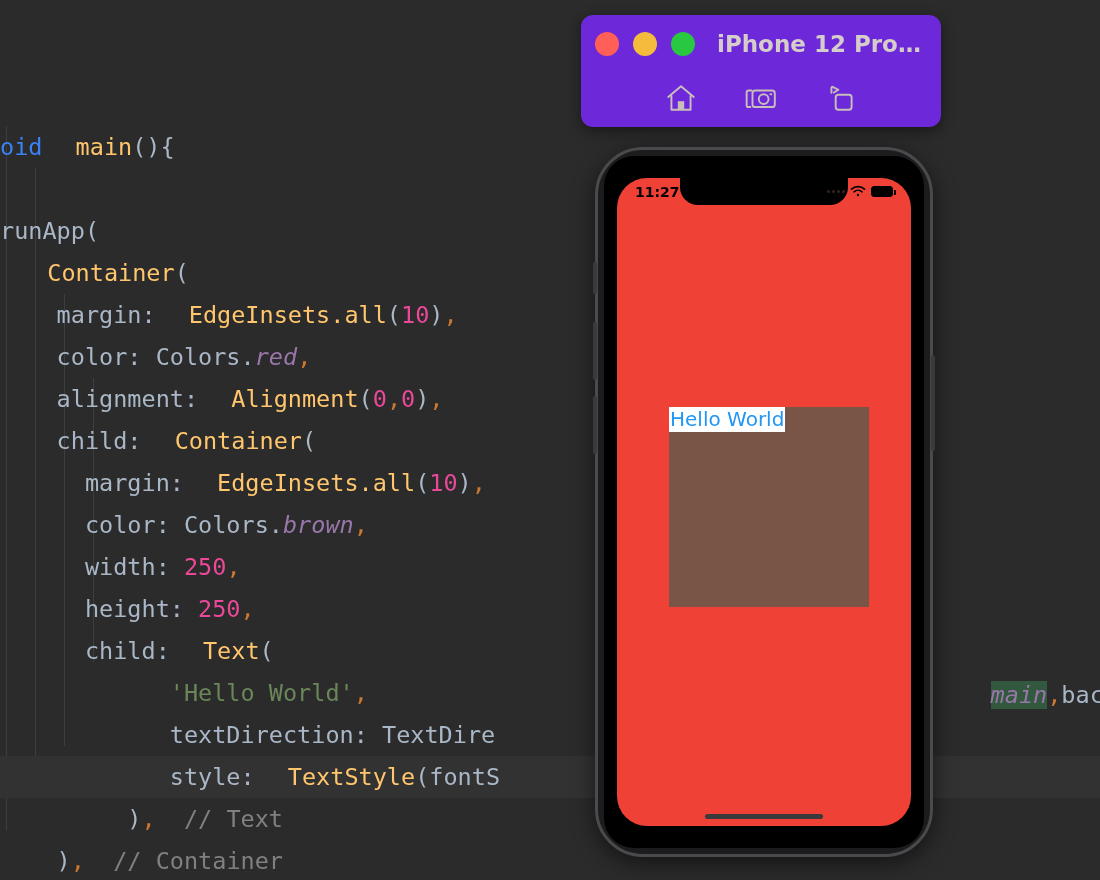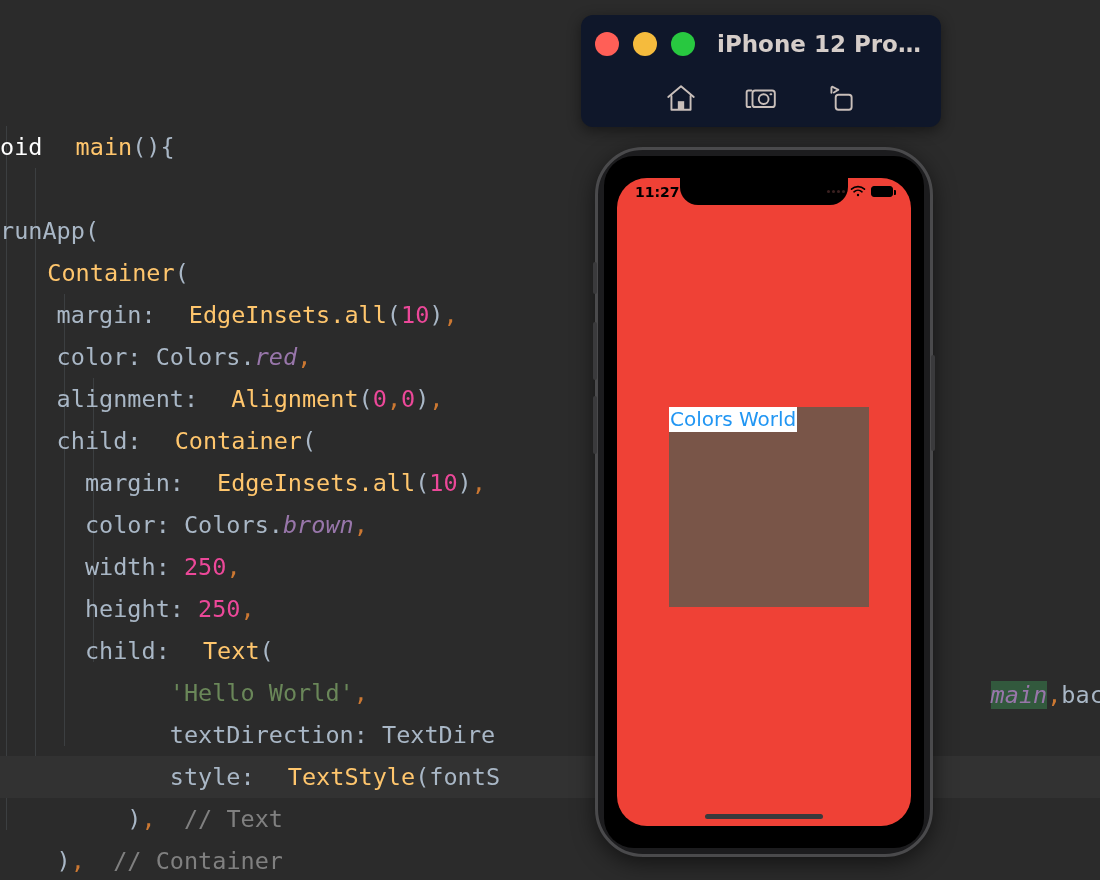--- a/index.html
+++ b/index.html
@@ -27,21 +27,21 @@
     padding-left: 0px;
     white-space: pre;
   }
   .code-line.cur { background: #323232; }
   .guides { position: absolute; inset: 0; pointer-events: none; }
   .guide {
     position: absolute; top: 0; bottom: 0; width: 1px;
     background: #3c3f41;
   }
   
-  .kw   { color: #ffffff; }
+  .kw   { color: #3b82f6; }
   .fn   { color: #ffc66d; padding-left: 19px; }
   .num  { color: #ec4899; }
   .str  { color: #6a8759; }
   .prop { color: #9876aa; }
   .cmt  { color: #808080; }
   .pun  { color: #cc7832; }
   .plain{ color: #a9b7c6; }
   .hl   { background: #32593d; }
 
   
@@ -164,21 +164,21 @@
     </div>
     <div id="code-lines"><div class="code-line"><span class="kw">oid </span><span class="fn">main</span><span class="plain">(){</span></div><div class="code-line">&nbsp;</div><div class="code-line"><span class="plain">runApp(</span></div><div class="code-line"><span class="plain">  </span><span class="fn">Container</span><span class="plain">(</span></div><div class="code-line"><span class="plain">    margin: </span><span class="fn">EdgeInsets.all</span><span class="plain">(</span><span class="num">10</span><span class="plain">)</span><span class="pun">,</span></div><div class="code-line"><span class="plain">    color: Colors.</span><span class="prop" style="font-style: italic;">red</span><span class="pun">,</span></div><div class="code-line"><span class="plain">    alignment: </span><span class="fn">Alignment</span><span class="plain">(</span><span class="num">0</span><span class="pun">,</span><span class="num">0</span><span class="plain">)</span><span class="pun">,</span></div><div class="code-line"><span class="plain">    child: </span><span class="fn">Container</span><span class="plain">(</span></div><div class="code-line"><span class="plain">      margin: </span><span class="fn">EdgeInsets.all</span><span class="plain">(</span><span class="num">10</span><span class="plain">)</span><span class="pun">,</span></div><div class="code-line"><span class="plain">      color: Colors.</span><span class="prop" style="font-style: italic;">brown</span><span class="pun">,</span></div><div class="code-line"><span class="plain">      width: </span><span class="num">250</span><span class="pun">,</span></div><div class="code-line"><span class="plain">      height: </span><span class="num">250</span><span class="pun">,</span></div><div class="code-line"><span class="plain">      child: </span><span class="fn">Text</span><span class="plain">(</span></div><div class="code-line"><span class="plain">            </span><span class="str">'Hello World'</span><span class="pun">,</span></div><div class="code-line"><span class="plain">            textDirection: TextDire</span></div><div class="code-line cur"><span class="plain">            style: </span><span class="fn">TextStyle</span><span class="plain">(fontS</span></div><div class="code-line"><span class="plain">         )</span><span class="pun">,</span><span class="cmt">  // Text</span></div><div class="code-line"><span class="plain">    )</span><span class="pun">,</span><span class="cmt">  // Container</span></div></div>
   </div>
 
   <div id="right-frag" style="position:absolute; left:934px; top:632px;
         font-family:'DejaVu Sans Mono','Liberation Mono',monospace; font-size:23.5px;
         line-height:42px; white-space:pre;">
     <span class="prop hl" style="font-style:italic;">main</span><span class="pun">,</span><span class="plain">backgr</span>
   </div>
 
-  <div id="simbar" style="background: #0f172a;">
+  <div id="simbar" style="background: #6d28d9;">
     <div id="simbar-top">
       <span class="dot red"></span>
       <span class="dot yellow"></span>
       <span class="dot green"></span>
       <span id="sim-title">iPhone 12 Pro…</span>
     </div>
     <div id="simbar-tools">
       <span class="tool-icon">
         <svg viewBox="0 0 32 32" fill="none" stroke="currentColor" stroke-width="1.8" stroke-linecap="round" stroke-linejoin="round">
           <path d="M4 15 L16 5 L28 15"></path>
@@ -229,21 +229,21 @@
                 <path d="M1.5 4.2 A9.5 9.5 0 0 1 14.5 4.2"></path>
                 <path d="M4 6.8 A6 6 0 0 1 12 6.8"></path>
                 <circle cx="8" cy="10" r="1.2" fill="#000" stroke="none"></circle>
               </svg>
             </span>
             <span class="batt"></span>
           </span>
         </div>
 
         <div id="brown-box" style="background: rgb(121, 85, 72);">
-          <span id="hello-text" style="color: rgb(33, 150, 243); background: rgb(255, 255, 255);">Colors World</span>
+          <span id="hello-text" style="color: rgb(33, 150, 243); background: rgb(255, 255, 255);">Hello World</span>
         </div>
 
         <div id="home-ind"></div>
       </div>
     </div>
   </div>
 
 </div>
 
 </body></html>

